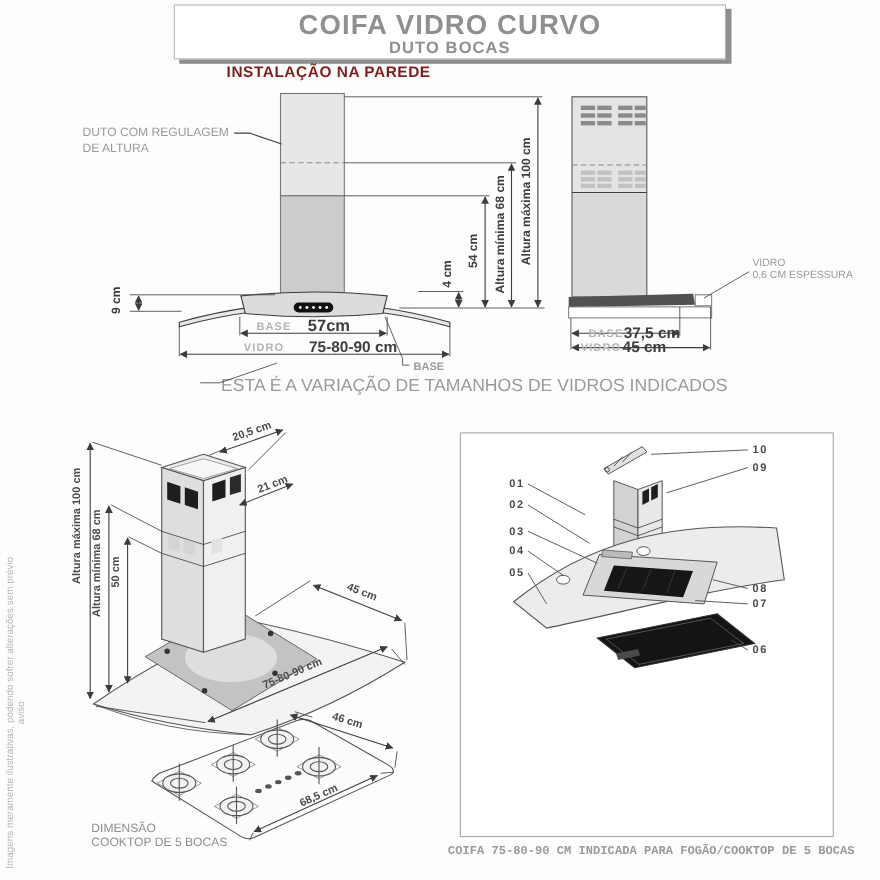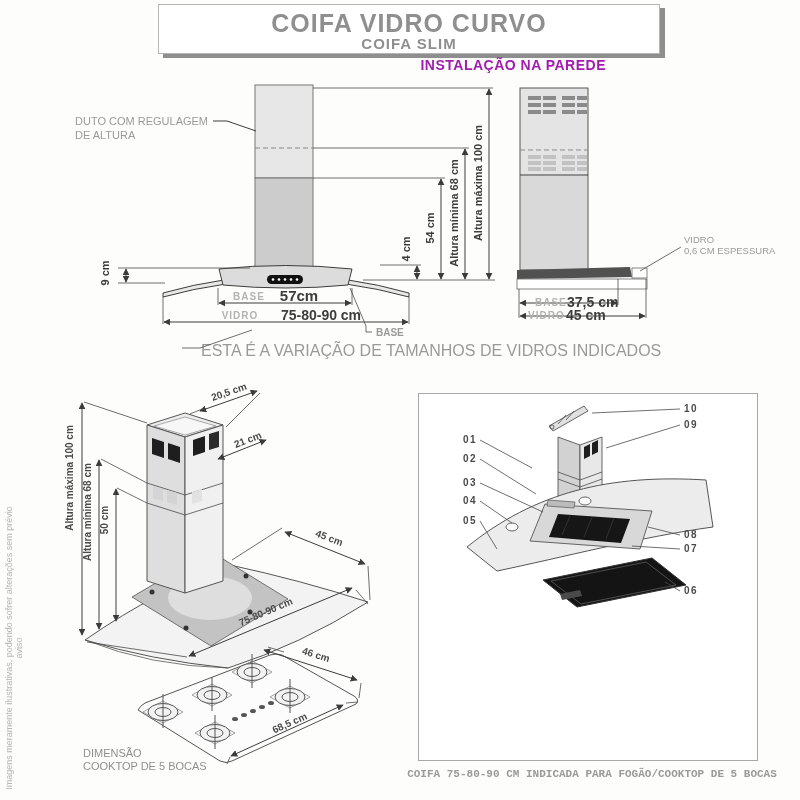--- a/index.html
+++ b/index.html
@@ -3,22 +3,22 @@
 <meta charset="utf-8">
 <style>
   html,body{margin:0;padding:0;background:#ffffff;}
   #page{position:relative;width:800px;height:800px;background:#fdfdfb;overflow:hidden;
         font-family:"Liberation Sans",sans-serif;}
   
   .header-box{position:absolute;left:158px;top:4px;width:500px;height:48px;background:#fff;
       border:1px solid #b5b5b5;box-shadow:5px 4px 0 0 #8e8e8e;text-align:center;}
   .title1{margin-top:4px;font-size:25px;font-weight:bold;color:#8f8f8f;letter-spacing:1px;}
   .title2{margin-top:-3px;font-size:15px;font-weight:bold;color:#8f8f8f;letter-spacing:1px;}
-  .section-title{position:absolute;left:206px;top:57px;width:400px;text-align:right;
-      font-size:14px;font-weight:bold;color:#a21caf;letter-spacing:0.5px;}
+  .section-title{position:absolute;left:206px;top:57px;width:400px;text-align:left;
+      font-size:14px;font-weight:bold;color:#7f1d1d;letter-spacing:0.5px;}
   
   .lbl{position:absolute;font-weight:normal;color:#9a9a9a;}
   .duct-label{left:75px;top:114px;font-size:11px;line-height:14px;}
   .note-label{left:201px;top:343px;font-size:16px;line-height:15px;}
   .espessura-label{left:684px;top:234px;font-size:9.5px;line-height:11px;}
   .cooktop-label{left:83px;top:747px;font-size:11px;line-height:13px;color:#8f8f8f;}
   
   .panel{position:absolute;left:418px;top:393px;width:338px;height:366px;background:#ffffff;
       border:1px solid #a8a8a8;}
   .legend{position:absolute;left:470px;top:619px;width:282px;font-weight:bold;color:#8a8a8a;}
@@ -43,21 +43,21 @@
   .callout-num{font:bold 10px "Liberation Sans",sans-serif;fill:#4a4a4a;letter-spacing:1.5px;}
   .graycallout{font:bold 10px "Liberation Sans",sans-serif;fill:#9a9a9a;}
 </style>
 </head>
 <body>
 
 <div id="page">
 
   <div class="header-box">
     <div class="title1">COIFA VIDRO CURVO</div>
-    <div class="title2">COIFA SLIM</div>
+    <div class="title2">DUTO BOCAS</div>
   </div>
   <div class="section-title">INSTALAÇÃO NA PAREDE</div>
 
   <div class="panel"></div>
 
   <div class="lbl duct-label">
     <div>DUTO COM REGULAGEM</div>
     <div>DE ALTURA</div>
   </div>
 

